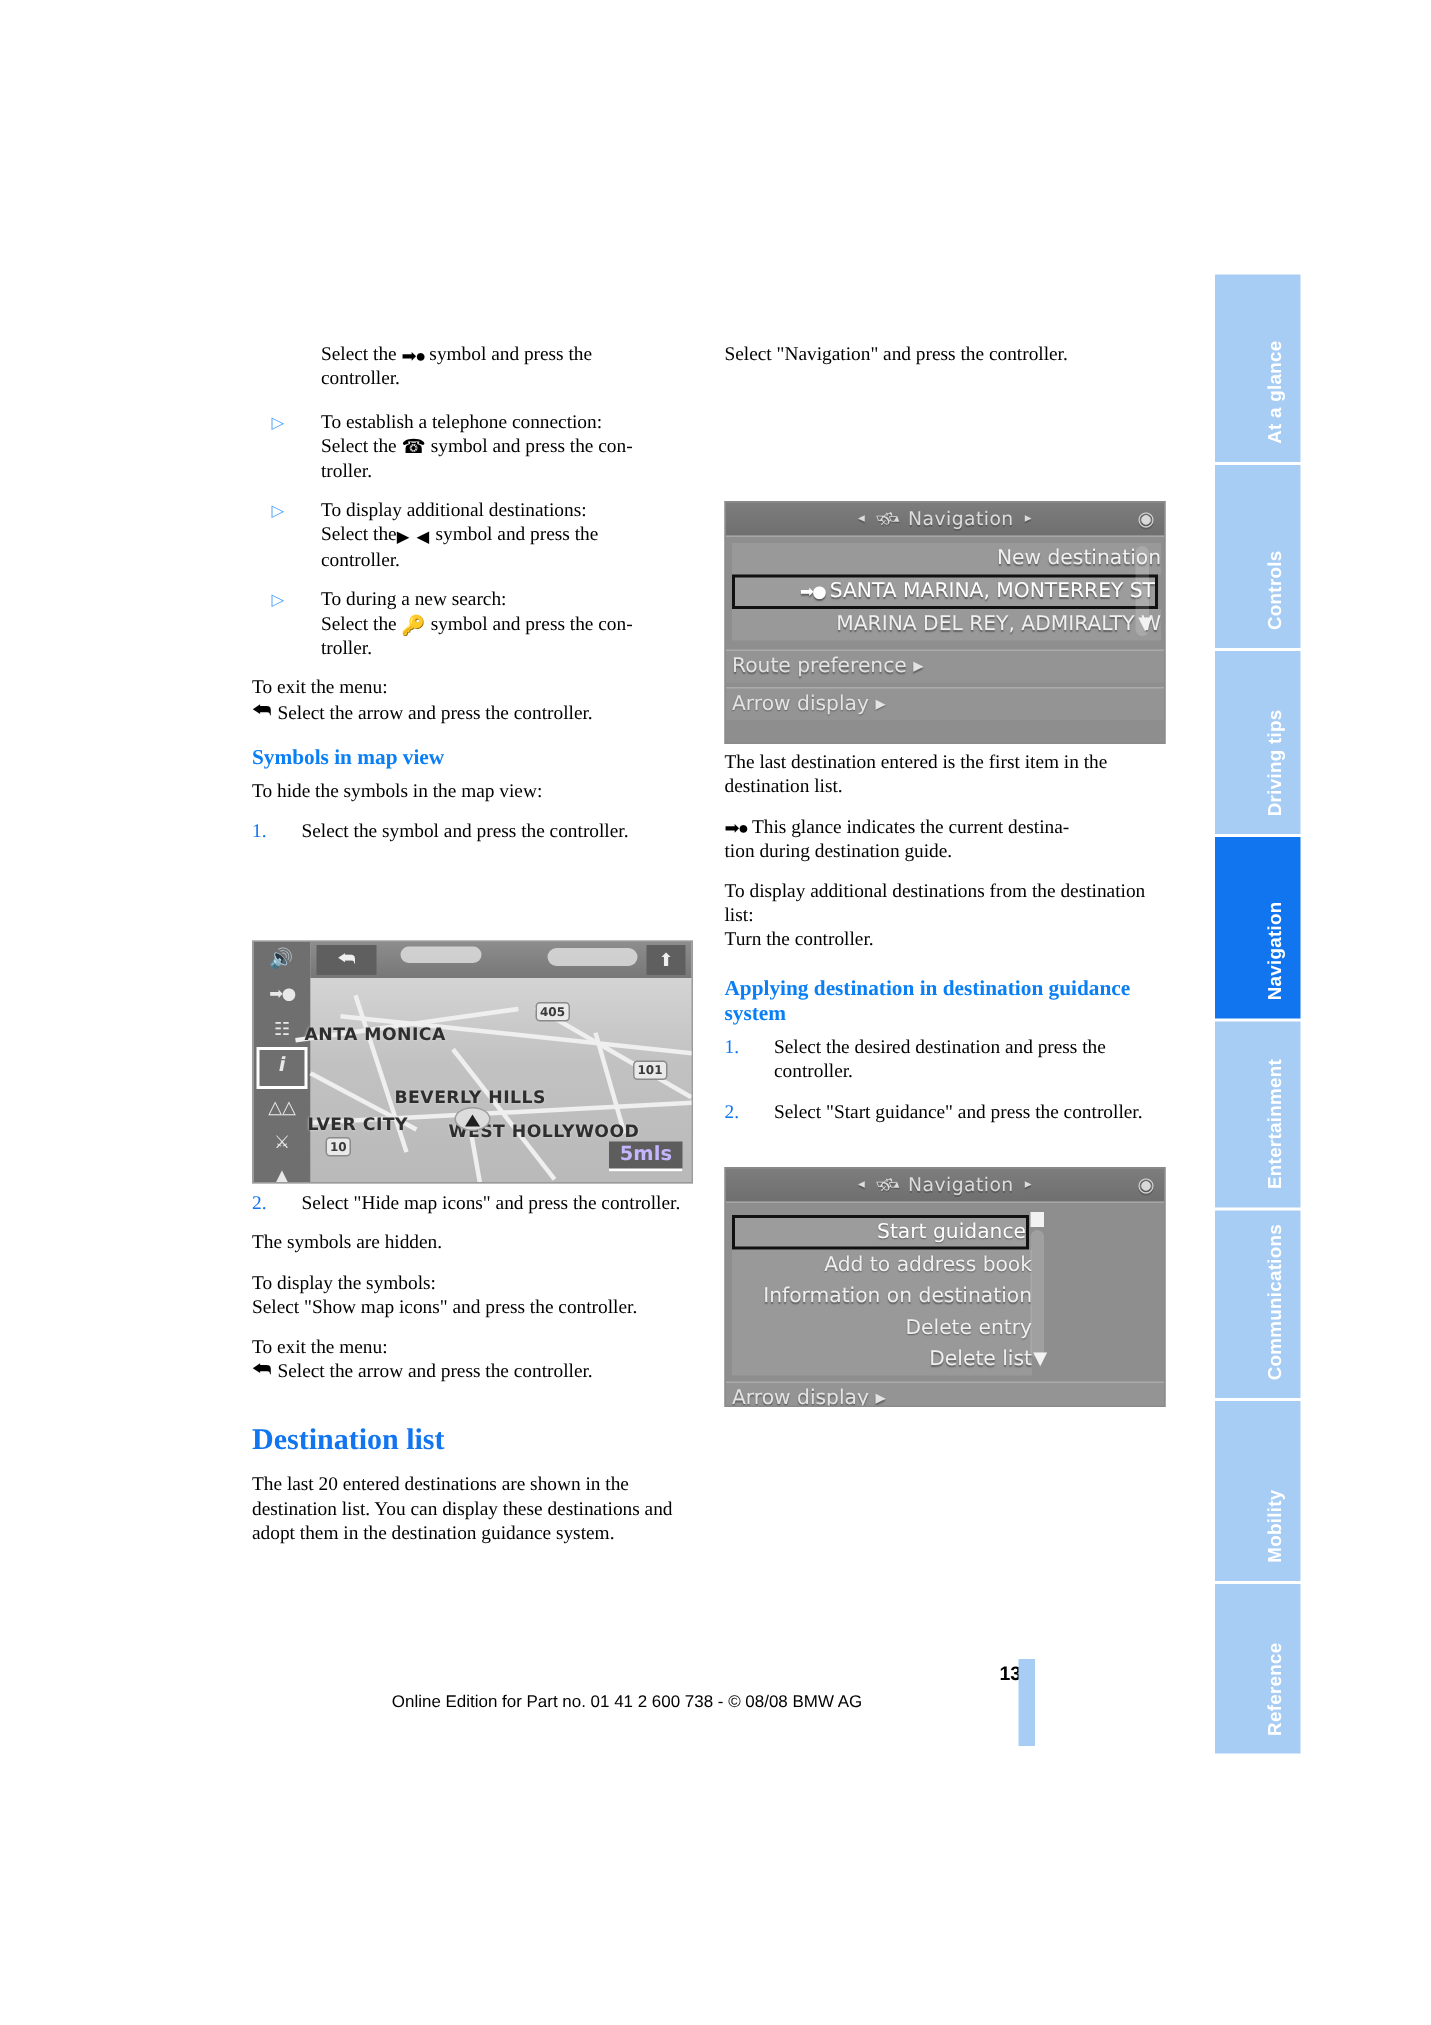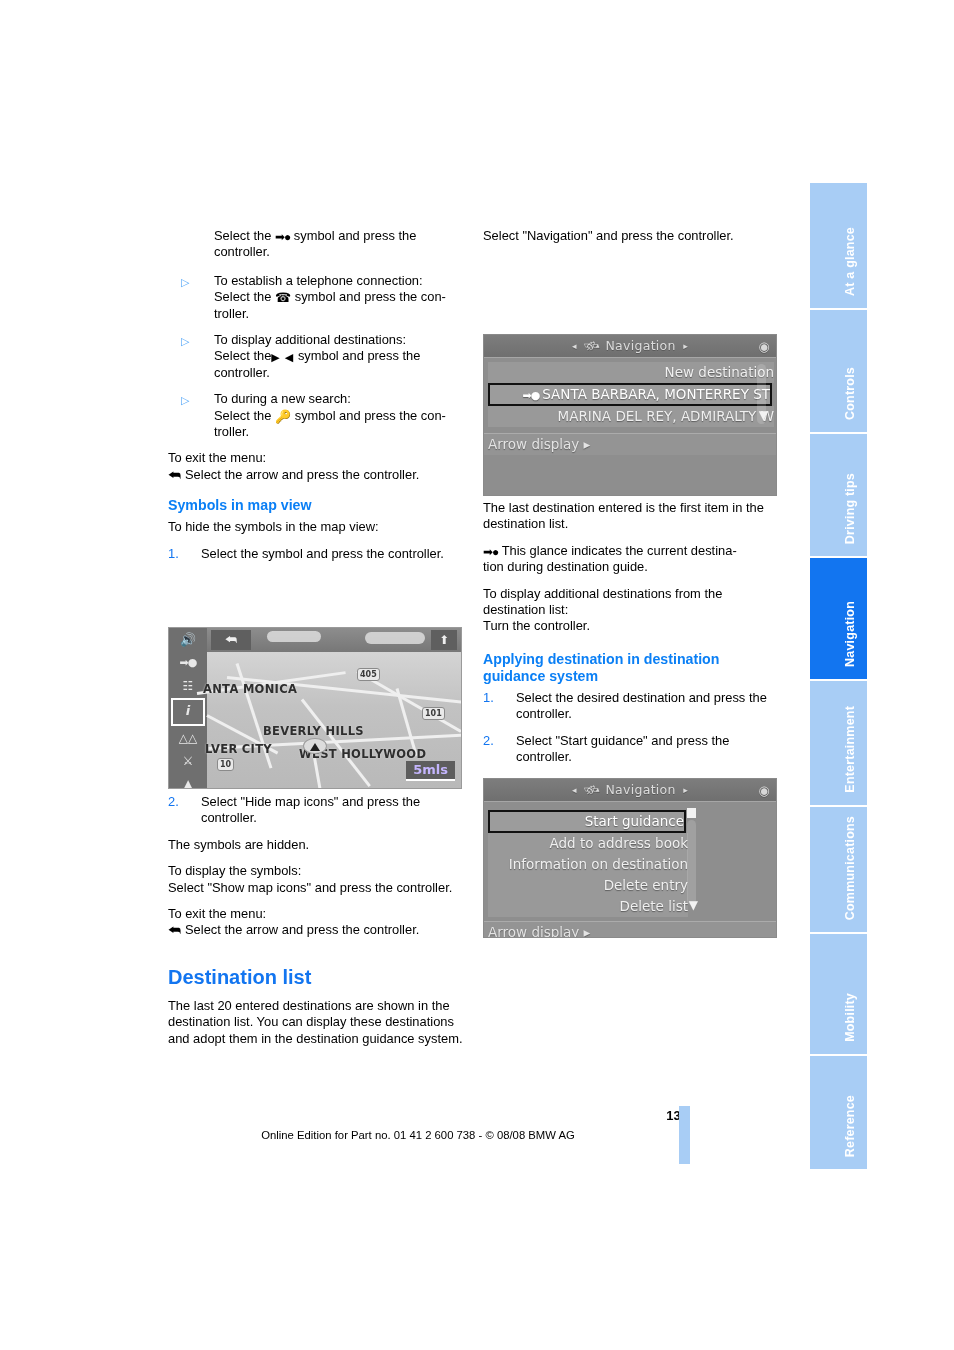--- a/index.html
+++ b/index.html
@@ -47,20 +47,21 @@
     background: #1275f0;
     color: #ffffff;
   }
 
   
   .col {
     position: absolute;
     width: 300px;
     font-size: 12.9px;
     line-height: 16.4px;
+    font-family: Liberation Serif, serif;
   }
   #col-left  { left: 168px; top: 228px; }
   #col-right { left: 483px; top: 228px; }
 
   p.para { margin: 0 0 10px 0; }
   p.tight { margin: 0 0 0 0; }
 
   h2.heading {
     color: #0a7ff5;
     font-size: 14.2px;
@@ -470,29 +471,30 @@
     <span class="arrow-l">◂</span>
     <span class="sat">🛰</span><span>Navigation</span>
     <span class="arrow-r">▸</span>
     <span class="cornericon">◉</span>
   </div>
   <div class="listwrap">
     <div class="row shaded">
       <span>New destination</span>
     </div>
     <div class="row sel">
-      <span class="destglyph">➡●</span><span>SANTA BARBARA, MONTERREY ST</span>
+      <span class="destglyph">➡●</span><span>SANTA MARINA, MONTERREY ST</span>
     </div>
     <div class="row shaded" style="padding-left:18px;">
       <span>MARINA DEL REY, ADMIRALTY W</span>
     </div>
     <div class="scrollbar" style="top:2px;height:60px;"></div>
     <div class="scrolldown" style="right:6px;top:46px;">▼</div>
   </div>
   <div style="margin-top:6px;">
+    <div class="footrow">Route preference ▸</div>
     <div class="footrow" style="margin-top:3px;">Arrow display ▸</div>
   </div>
 </div>
 
 <div class="col" id="col-right-2" style="left:483px;top:500px;">
   <p class="para">The last destination entered is the first item in the destination list.</p>
   <p class="para"><span class="glyph g-arrowdot">➡●</span><span> This glance indicates the current destina-</span><br><span>tion during destination guide.</span></p>
   <p class="tight">To display additional destinations from the destination list:</p>
   <p class="para">Turn the controller.</p>
 

